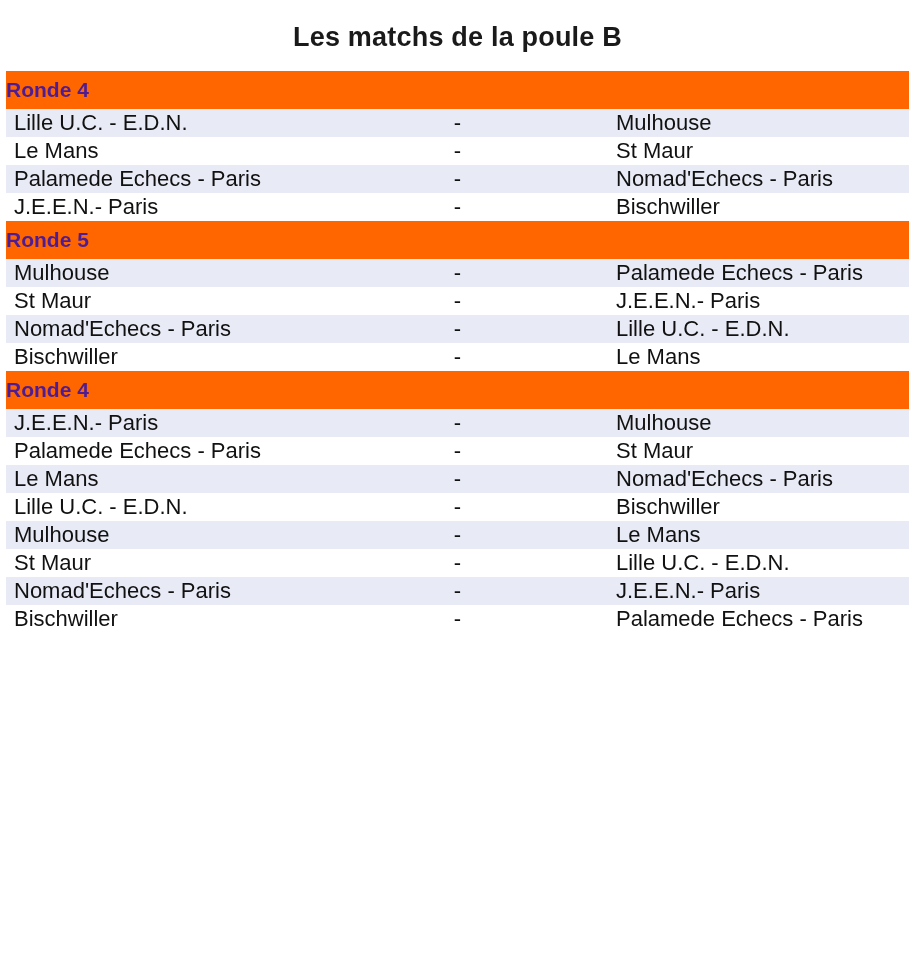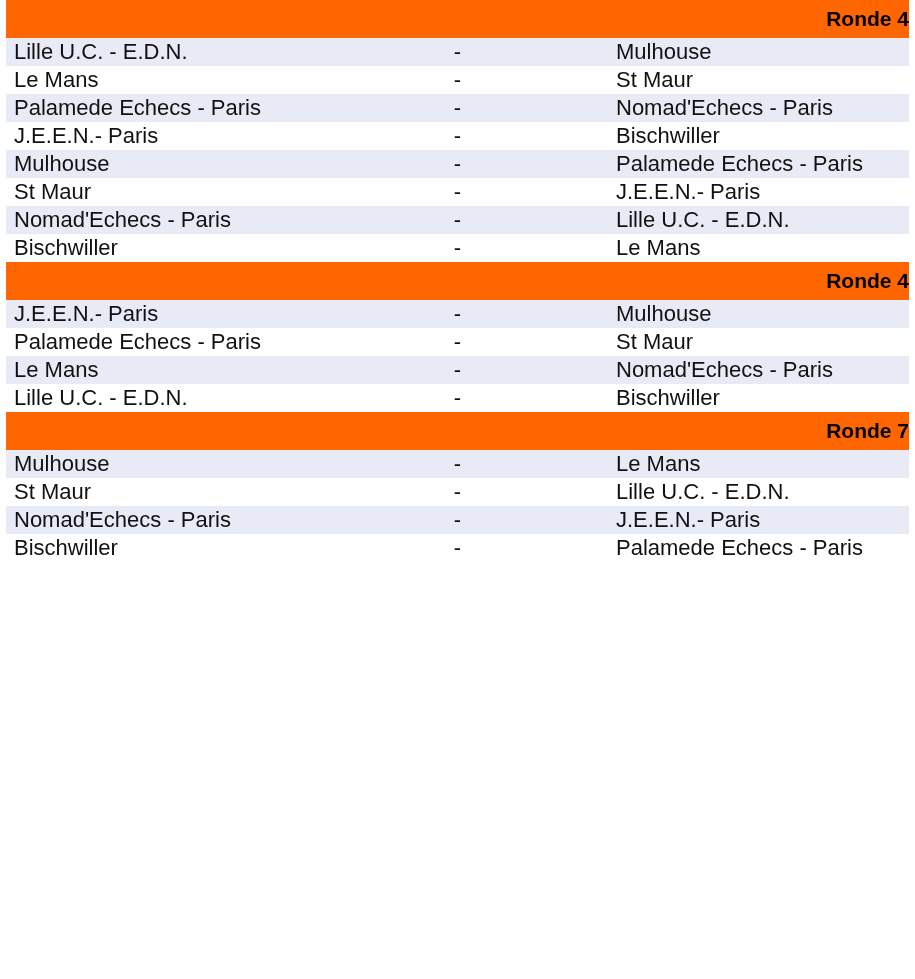--- a/index.html
+++ b/index.html
@@ -33,24 +33,24 @@
     margin: 0 6px;
     border-collapse: collapse;
     table-layout: fixed;
   }
   table.schedule td {
     padding: 0;
     vertical-align: middle;
   }
   .round-row td {
     background: #FF6600;
-    color: #000000;
+    color: #4c1d95;
     font-weight: bold;
     font-size: 21px;
-    text-align: right;
+    text-align: left;
     height: 38px;
     line-height: 38px;
   }
   .match-row td {
     height: 28px;
     font-size: 22px;
     color: #111111;
   }
   .match-row.even td {
     background: #e8ebf5;
@@ -75,20 +75,21 @@
     text-align: left;
     white-space: nowrap;
     overflow: hidden;
   }
 </style>
 </head>
 <body>
 
 <div class="page">
 
+  <div class="title">Les matchs de la poule B</div>
 
   <table class="schedule">
     <tbody>
 
       <tr class="round-row">
         <td colspan="3">Ronde 4</td>
       </tr>
       <tr class="match-row even">
         <td class="col-home">Lille U.C. - E.D.N.</td>
         <td class="col-sep">-</td>
@@ -103,20 +104,23 @@
         <td class="col-home">Palamede Echecs - Paris</td>
         <td class="col-sep">-</td>
         <td class="col-away">Nomad'Echecs - Paris</td>
       </tr>
       <tr class="match-row odd">
         <td class="col-home">J.E.E.N.- Paris</td>
         <td class="col-sep">-</td>
         <td class="col-away">Bischwiller</td>
       </tr>
 
+      <tr class="round-row">
+        <td colspan="3">Ronde 5</td>
+      </tr>
       <tr class="match-row even">
         <td class="col-home">Mulhouse</td>
         <td class="col-sep">-</td>
         <td class="col-away">Palamede Echecs - Paris</td>
       </tr>
       <tr class="match-row odd">
         <td class="col-home">St Maur</td>
         <td class="col-sep">-</td>
         <td class="col-away">J.E.E.N.- Paris</td>
       </tr>
@@ -148,23 +152,20 @@
         <td class="col-home">Le Mans</td>
         <td class="col-sep">-</td>
         <td class="col-away">Nomad'Echecs - Paris</td>
       </tr>
       <tr class="match-row odd">
         <td class="col-home">Lille U.C. - E.D.N.</td>
         <td class="col-sep">-</td>
         <td class="col-away">Bischwiller</td>
       </tr>
 
-      <tr class="round-row">
-        <td colspan="3">Ronde 7</td>
-      </tr>
       <tr class="match-row even">
         <td class="col-home">Mulhouse</td>
         <td class="col-sep">-</td>
         <td class="col-away">Le Mans</td>
       </tr>
       <tr class="match-row odd">
         <td class="col-home">St Maur</td>
         <td class="col-sep">-</td>
         <td class="col-away">Lille U.C. - E.D.N.</td>
       </tr>

